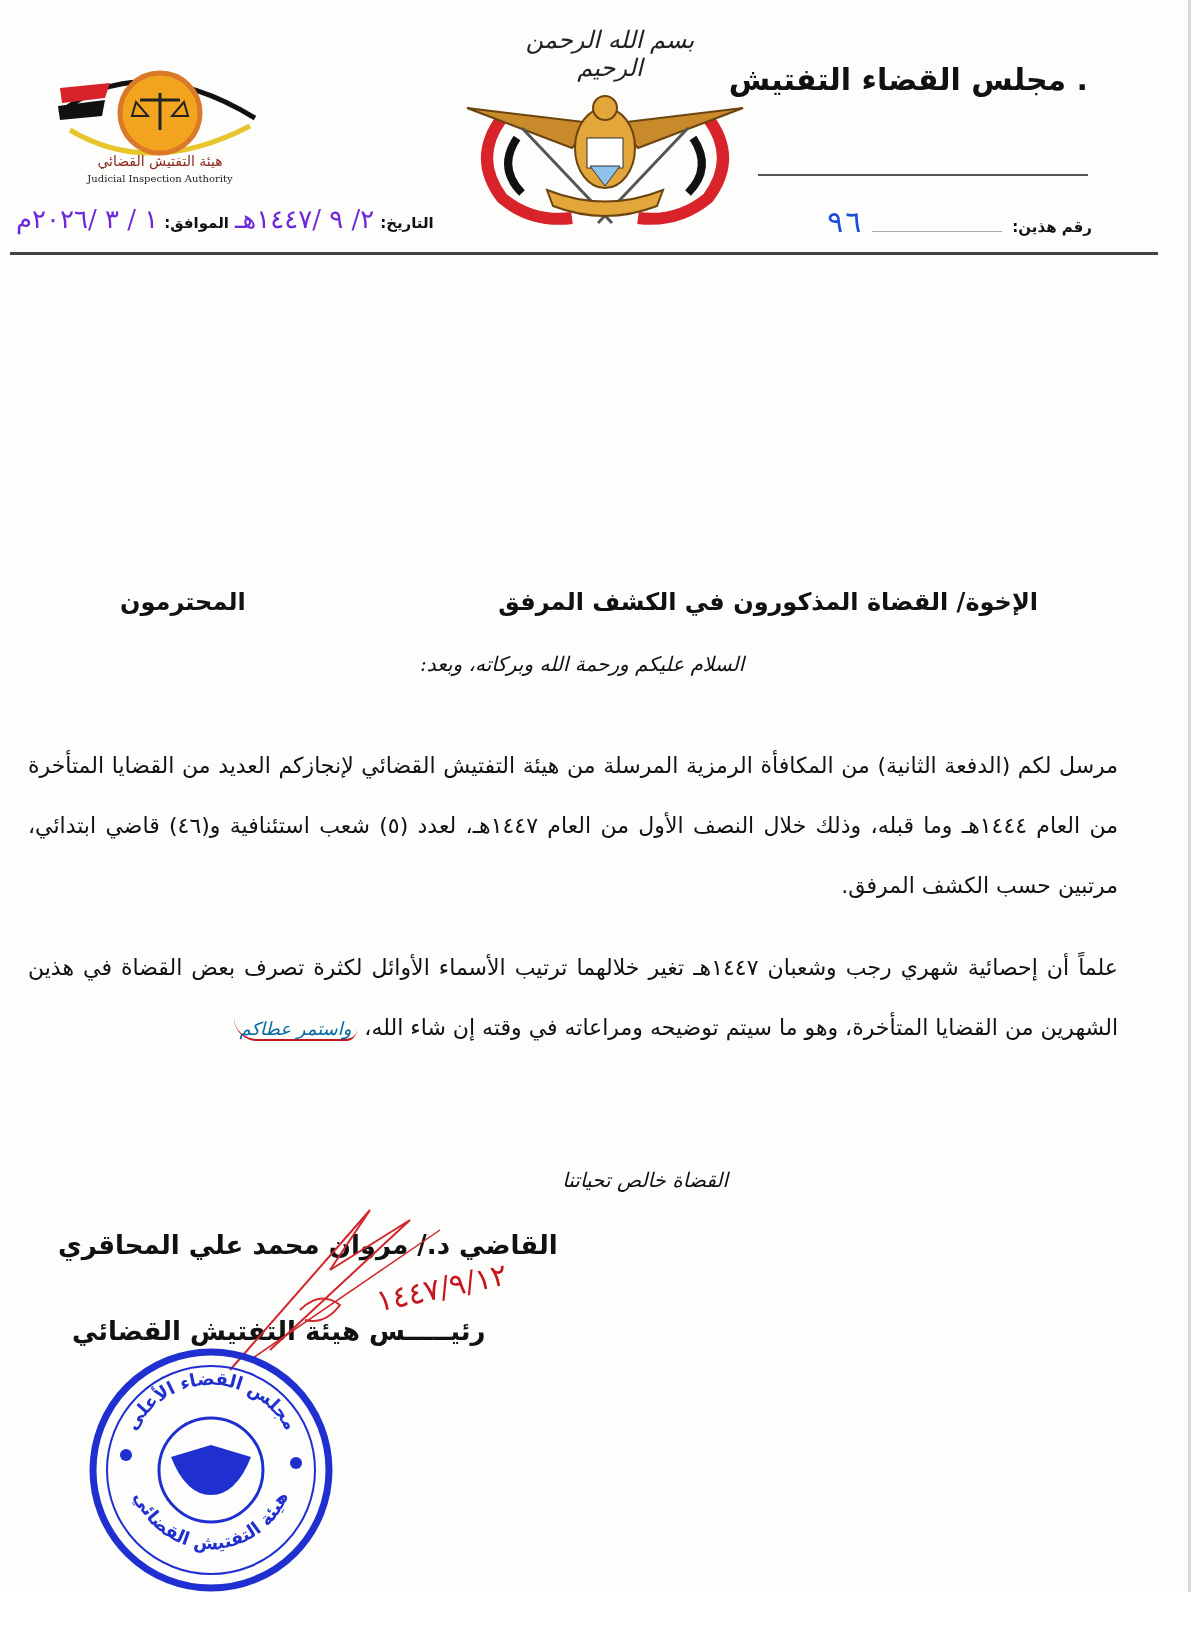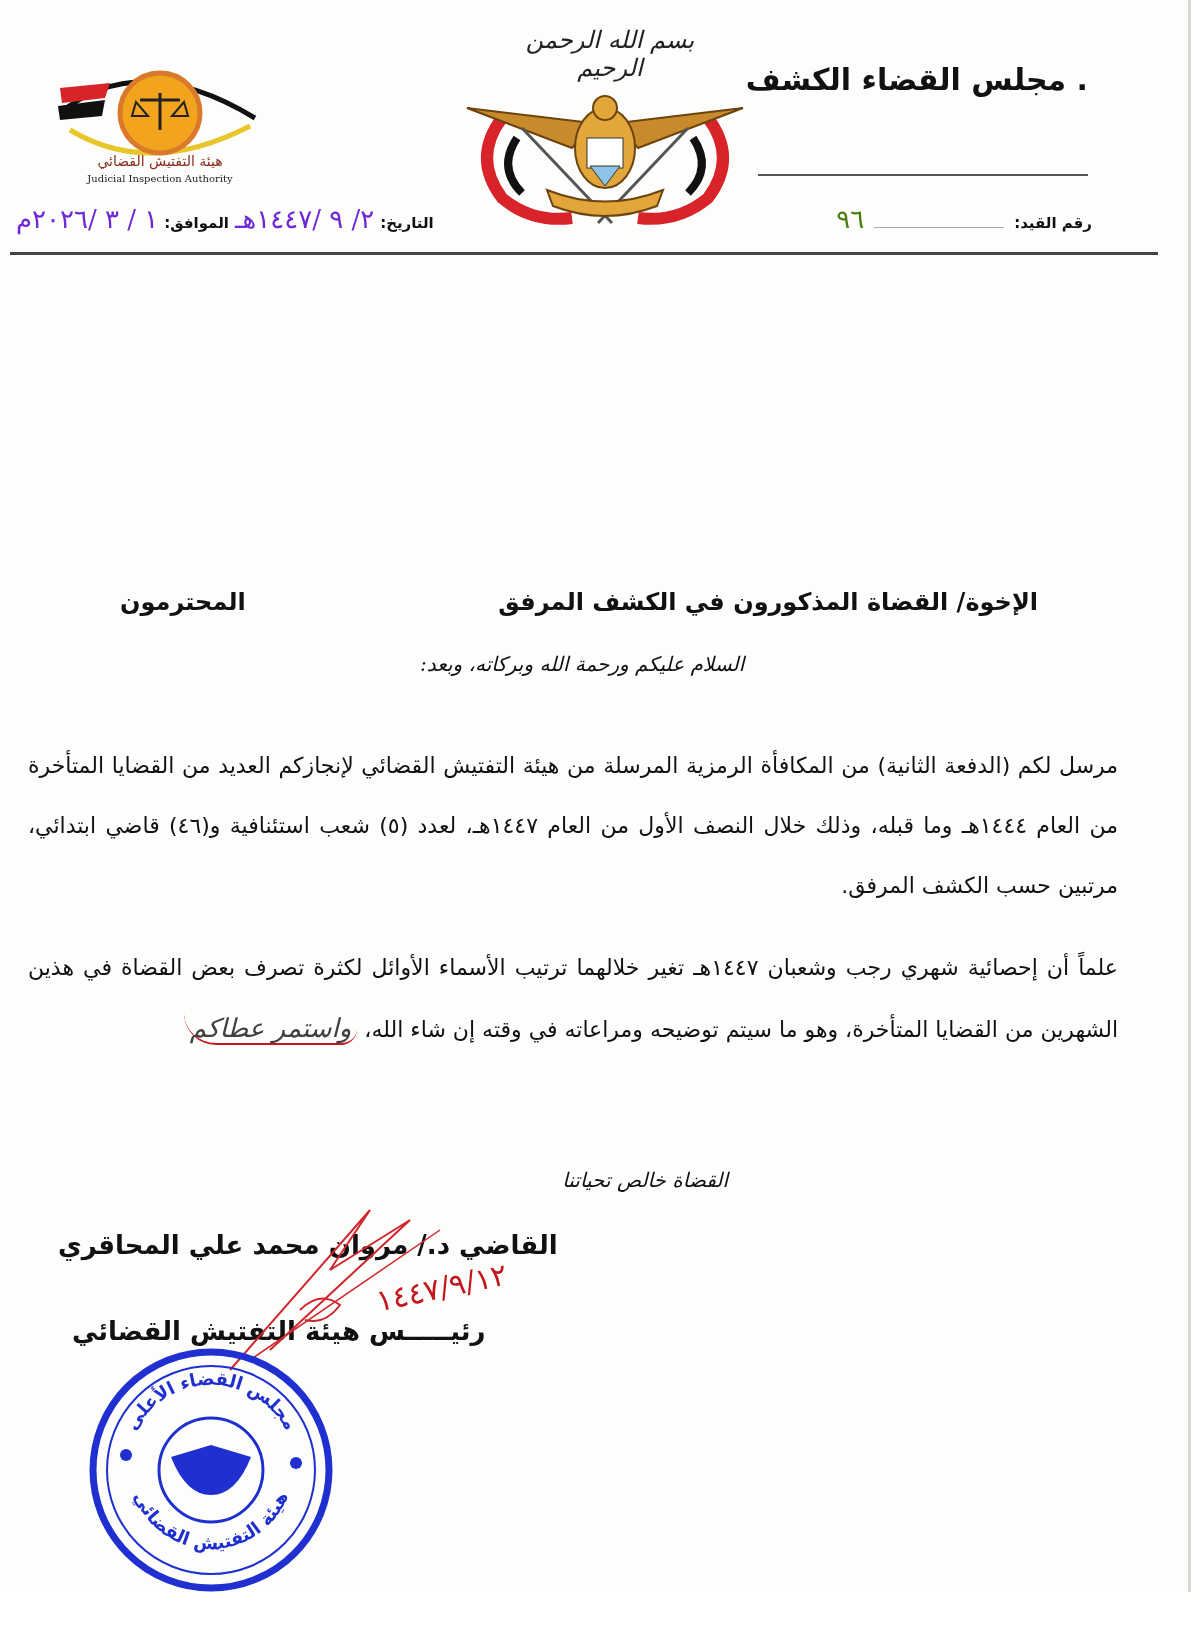--- a/index.html
+++ b/index.html
@@ -9,21 +9,21 @@
             background: #fdfdfc; border-right: 3px solid #d8d8d4; }
     .rtl { direction: rtl; unicode-bidi: embed; }
 
     
     .council { position: absolute; right: 100px; top: 62px; font-size: 30px; font-weight: bold; white-space: nowrap; }
     .authority { position: absolute; right: 100px; top: 118px; font-size: 30px; font-weight: bold; white-space: nowrap; }
     .hr-right-short { position: absolute; right: 100px; width: 330px; top: 174px; height: 2px; background: #555; }
     .ref-row { position: absolute; right: 96px; top: 204px; display: flex; align-items: baseline; gap: 10px; white-space: nowrap; }
     .ref-label { font-size: 15px; font-weight: bold; }
     .ref-dots { width: 130px; border-bottom: 1px solid #aaa; height: 10px; margin-bottom: 4px; }
-    .ref-value { font-size: 26px; color: #4d7c0f; font-family: Liberation Sans, sans-serif; letter-spacing: 18px; }
+    .ref-value { font-size: 30px; color: #1d4ed8; font-family: Liberation Mono, monospace; letter-spacing: 18px; }
 
     
     .logo-left { position: absolute; left: 50px; top: 58px; width: 220px; height: 130px; }
     .date-row { position: absolute; left: 16px; top: 204px; white-space: nowrap; display: flex; align-items: baseline; gap: 6px; }
     .date-label { font-size: 15px; font-weight: bold; }
     .date-hand { font-size: 26px; color: #6d28d9; font-family: "DejaVu Serif", serif; }
 
     
     .basmala { position: absolute; left: 490px; top: 26px; width: 240px; height: 44px; font-family: "DejaVu Serif", serif;
                font-size: 24px; text-align: center; color: #222; font-style: italic; }
@@ -32,40 +32,40 @@
     .hr-main { position: absolute; left: 10px; right: 30px; top: 252px; height: 3px; background: #444; }
 
     
     .addressee { position: absolute; right: 150px; top: 588px; font-size: 24px; font-weight: bold; white-space: nowrap; }
     .respected { position: absolute; left: 120px; top: 588px; font-size: 24px; font-weight: bold; white-space: nowrap; }
     .greeting { position: absolute; left: 420px; top: 652px; font-size: 20px; font-style: italic; font-family: "DejaVu Serif", serif; white-space: nowrap; }
 
     .para { position: absolute; right: 70px; width: 1090px; font-size: 22px; line-height: 60px; text-align: justify; text-align-last: right; }
     .para1 { top: 736px; }
     .para2 { top: 938px; }
-    .handnote { color: #404040; font-family: "DejaVu Serif", serif; font-style: italic; font-size: 26px;
+    .handnote { color: #0369a1; font-family: "DejaVu Serif", serif; font-style: italic; font-size: 18px;
                 border-bottom: 2px solid #c4161c; border-radius: 0 0 30px 60px; padding: 0 6px; }
 
     .closing { position: absolute; right: 460px; top: 1168px; font-size: 20px; font-style: italic; font-family: "DejaVu Serif", serif; white-space: nowrap; }
     .signer { position: absolute; left: 58px; top: 1230px; font-size: 26px; font-weight: bold; white-space: nowrap; }
     .signer-title { position: absolute; left: 72px; top: 1316px; font-size: 26px; font-weight: bold; white-space: nowrap; }
     .sig-date { position: absolute; left: 375px; top: 1270px; color: #c4161c; font-size: 30px; font-family: "DejaVu Serif", serif;
                 transform: rotate(-12deg); white-space: nowrap; }
     .signature { position: absolute; left: 210px; top: 1200px; width: 260px; height: 180px; }
     .stamp { position: absolute; left: 86px; top: 1345px; width: 250px; height: 250px; }
   </style>
 </head>
 <body>
 
 <div class="page">
 
-  <div class="council rtl">. مجلس القضاء الكشف</div>
+  <div class="council rtl">. مجلس القضاء التفتيش</div>
   <div class="hr-right-short"></div>
   <div class="ref-row rtl">
-    <span class="ref-label">رقم القيد:</span>
+    <span class="ref-label">رقم هذين:</span>
     <span class="ref-dots"></span>
     <span class="ref-value">٩٦</span>
   </div>
 
   <div class="basmala rtl">بسم الله الرحمن الرحيم</div>
   <svg class="emblem" viewBox="0 0 286 150">
     <path d="M40 40 Q10 80 40 120 Q70 145 110 140" fill="none" stroke="#d8232a" stroke-width="12"></path>
     <path d="M55 60 Q35 90 60 115" fill="none" stroke="#111" stroke-width="8"></path>
     <path d="M246 40 Q276 80 246 120 Q216 145 176 140" fill="none" stroke="#d8232a" stroke-width="12"></path>
     <path d="M231 60 Q251 90 226 115" fill="none" stroke="#111" stroke-width="8"></path>

